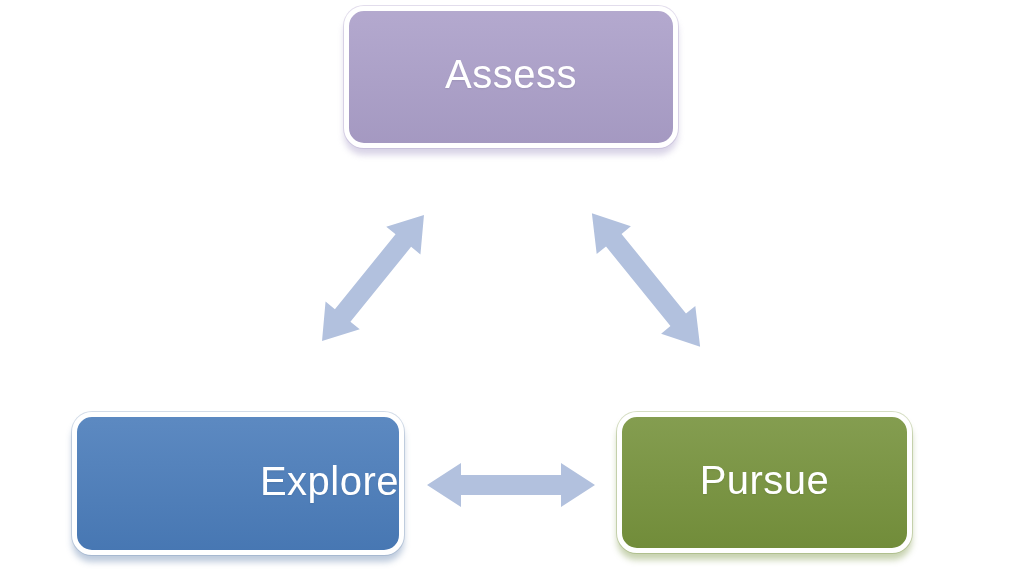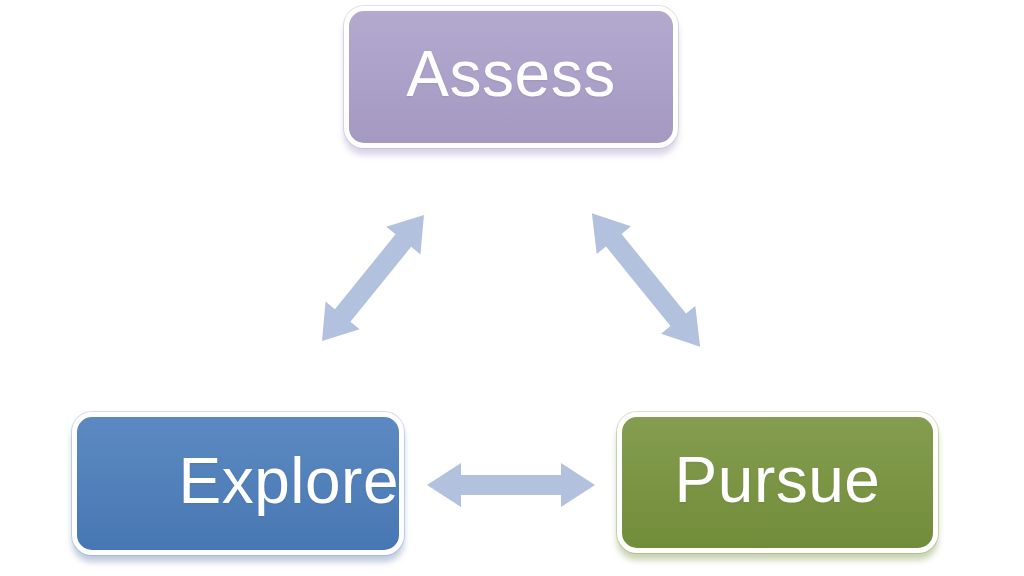--- a/index.html
+++ b/index.html
@@ -20,38 +20,38 @@
     border: 5px solid #ffffff;
     border-radius: 20px;
     display: flex;
     align-items: center;
     justify-content: center;
     box-sizing: border-box;
     background-image: linear-gradient(rgba(255,255,255,0.10), rgba(0,0,0,0.04));
   }
   .node-label {
     color: #ffffff;
-    font-size: 64px;
+    font-size: 40px;
     line-height: 1;
     letter-spacing: 0.5px;
     text-shadow: 0 1px 2px rgba(0,0,0,0.08);
     white-space: nowrap;
     padding-bottom: 6px;
   }
   .node-assess {
     left: 344px; top: 6px; width: 334px; height: 142px;
     box-shadow: 0 0 0 1px rgba(171,159,201,0.35), 0 7px 6px rgba(171,159,201,0.45);
   }
   .node-explore {
     left: 72px; top: 412px; width: 332px; height: 143px;
     box-shadow: 0 0 0 1px rgba(110,140,180,0.30), 0 7px 6px rgba(110,140,180,0.45);
     justify-content: flex-end;
   }
   .node-pursue {
-    left: 617px; top: 412px; width: 321px; height: 141px;
+    left: 617px; top: 412px; width: 295px; height: 141px;
     box-shadow: 0 0 0 1px rgba(118,146,60,0.30), 0 7px 6px rgba(118,146,60,0.40);
   }
   .arrow {
     position: absolute;
   }
   .arrow svg {
     display: block;
     width: 100%;
     height: 100%;
   }

